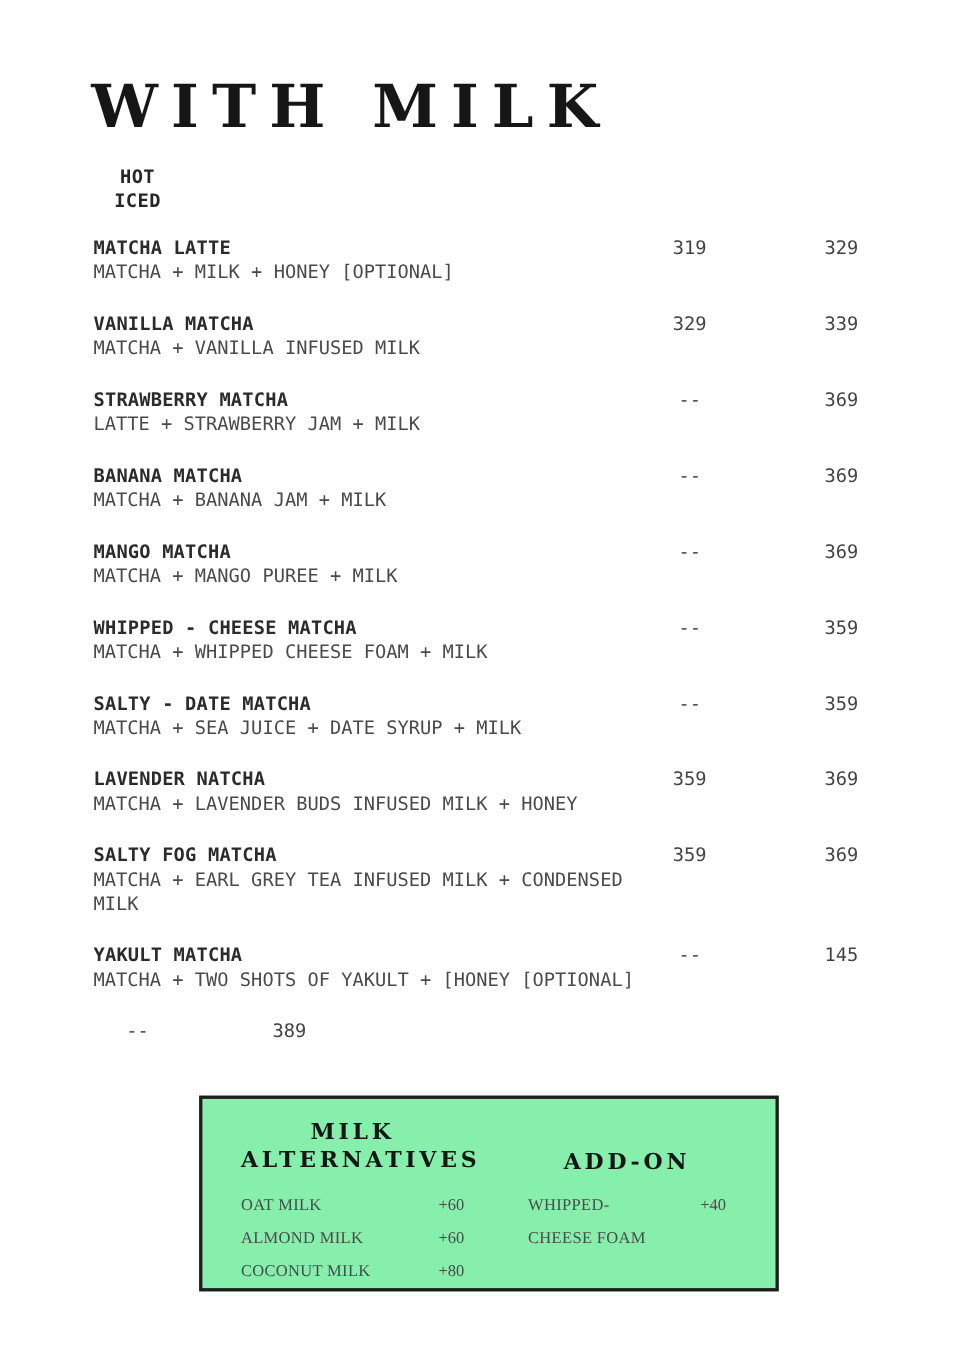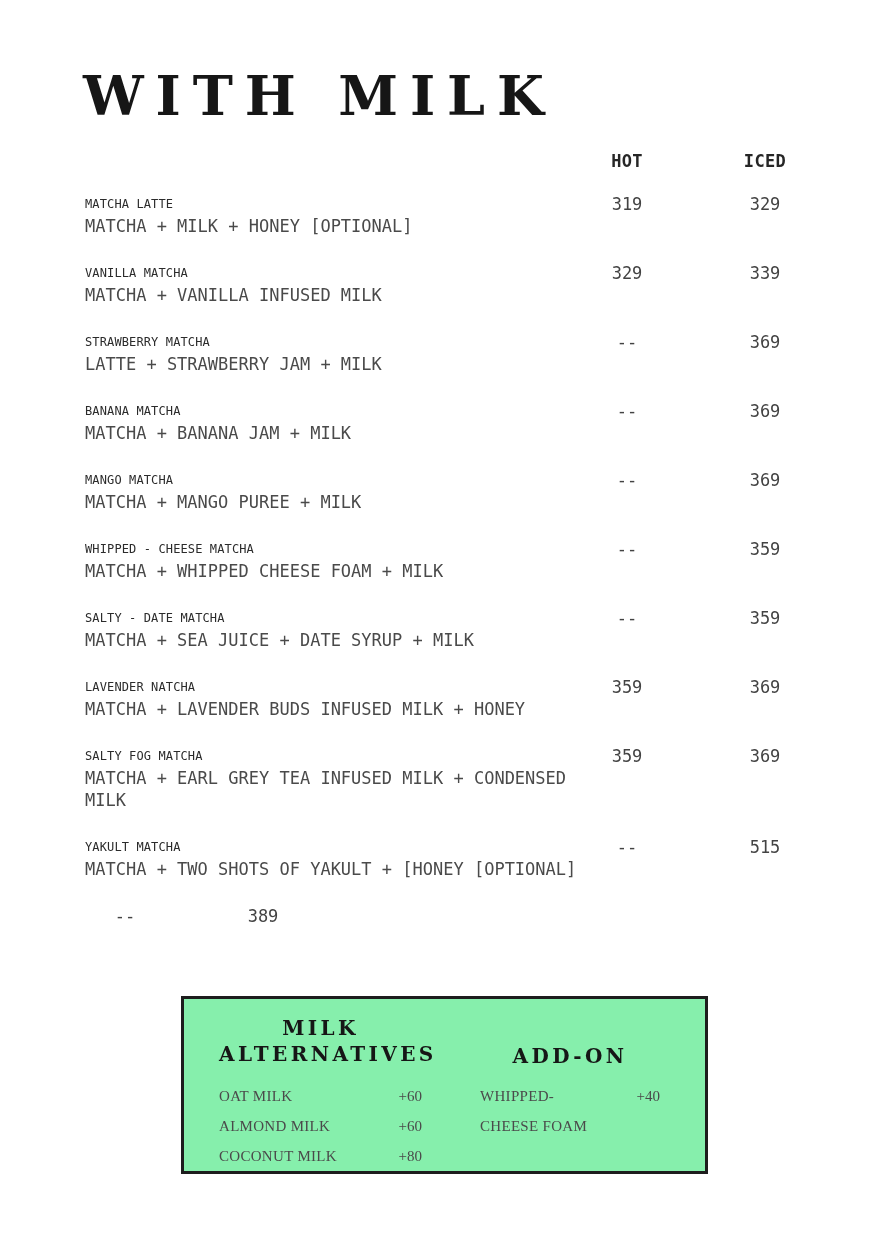--- a/index.html
+++ b/index.html
@@ -17,25 +17,25 @@
     font-size:54px; line-height:1.2; letter-spacing:0.22em;
     color:#161616; white-space:nowrap;
   }
 
   .menu { position:absolute; left:0; top:150px; width:874px; }
   .row { display:flex; align-items:flex-start; padding-left:85px; }
   .info { width:502px; }
   .hot, .iced { width:80px; text-align:center; }
   .colspacer { width:58px; }
 
-  .header-row { margin-bottom:21px; }
+  .header-row { margin-bottom:21px;flex-direction:column; }
   .col-label { font-weight:bold; font-size:17px; line-height:22px; color:#262626; letter-spacing:0.02em; }
 
   .item { margin-bottom:25px; }
-  .name { font-weight:normal; font-size:12px; line-height:22px; color:#2b2b2b; letter-spacing:0.01em; }
+  .name { font-weight:bold; font-size:17px; line-height:22px; color:#2b2b2b; letter-spacing:0.01em; }
   .desc { font-size:17px; line-height:22px; color:#4a4a4a; }
   .price { font-size:17px; line-height:22px; color:#434343; }
 
   .footer-box {
     position:absolute; left:181px; top:996px;
     width:527px; height:178px;
     border:3px solid #1d1d1d; background:#86efac;
     display:flex; padding:16px 24px 0 35px;
   }
   .fb-col-left { width:203px; }
@@ -157,21 +157,21 @@
         <div class="iced price">369</div>
       </div>
 
       <div class="row item">
         <div class="info">
           <div class="name">YAKULT MATCHA</div>
           <div class="desc">MATCHA + TWO SHOTS OF YAKULT + [HONEY [OPTIONAL]</div>
         </div>
         <div class="hot price">--</div>
         <div class="colspacer"></div>
-        <div class="iced price">515</div>
+        <div class="iced price">145</div>
       </div>
 
       <div class="row item">
         <div class="hot price">--</div>
         <div class="colspacer"></div>
         <div class="iced price">389</div>
       </div>
 
   </div>
 

